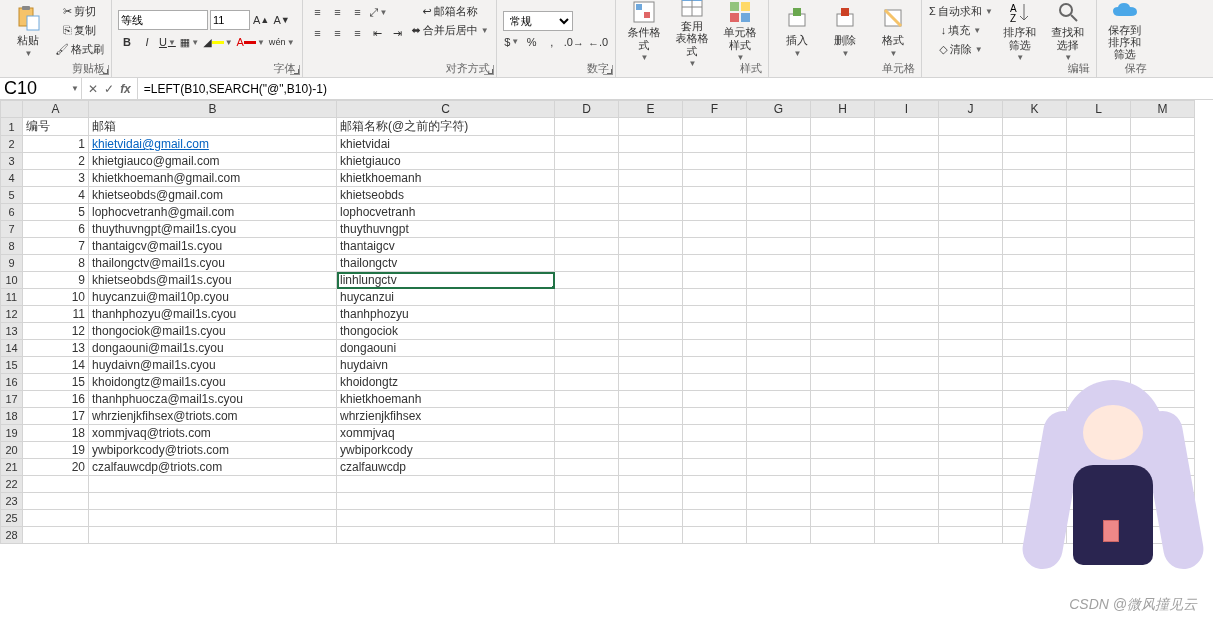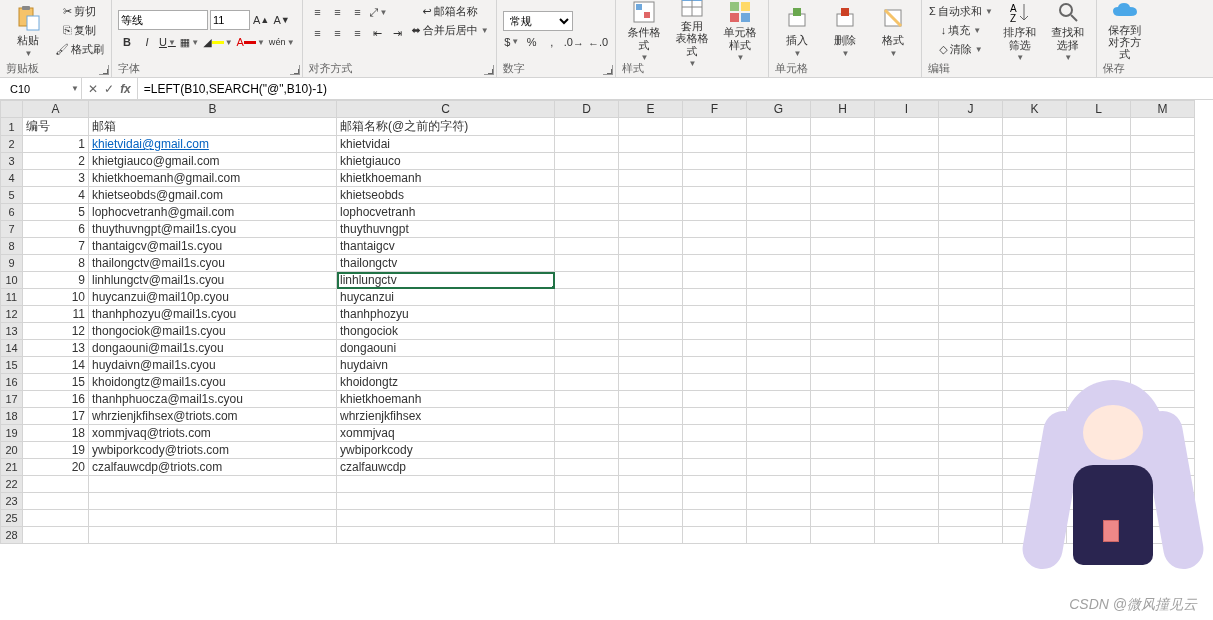--- a/index.html
+++ b/index.html
@@ -2,21 +2,21 @@
 <html><head>
 <meta charset="utf-8">
 <style>
 * { margin:0; padding:0; box-sizing:border-box; font-family:"Microsoft YaHei","Segoe UI",sans-serif; }
 body { background:#fff; font-size:12px; color:#333; width:1213px; height:620px; overflow:hidden; position:relative; }
 
 
 .ribbon { height:78px; background:#f3f2f1; border-bottom:1px solid #d4d4d4; display:flex; }
 .rgroup { display:flex; flex-direction:column; border-right:1px solid #d4d4d4; padding:2px 6px 0 6px; position:relative; }
 .rgroup-body { flex:1; display:flex; align-items:flex-start; gap:4px; }
-.rgroup-label { text-align:left; font-size:11px; color:#666; padding:1px 0; position:relative; }
+.rgroup-label { text-align:right; font-size:11px; color:#666; padding:1px 0; position:relative; }
 .dlg-launcher { position:absolute; right:2px; bottom:2px; width:10px; height:10px; border:1px solid #999; border-top:none; border-left:none; cursor:pointer; }
 .dlg-launcher::after{content:"";position:absolute;right:0;bottom:0;width:4px;height:4px;border-right:1px solid #666;border-bottom:1px solid #666;}
 
 .big-btn { display:flex; flex-direction:column; align-items:center; justify-content:center; gap:2px; width:44px; height:58px; cursor:pointer; border:1px solid transparent; }
 .big-btn .ico { width:28px; height:28px; display:flex; align-items:center; justify-content:center; }
 .big-btn .lbl { font-size:11px; line-height:1.1; text-align:center; }
 
 .small-row { display:flex; align-items:center; gap:2px; height:20px; }
 .small-btn { min-width:18px; height:18px; display:flex; align-items:center; justify-content:center; cursor:pointer; border:1px solid transparent; font-size:11px; }
 .stack { display:flex; flex-direction:column; gap:1px; justify-content:center; }
@@ -24,21 +24,21 @@
 select.combo, input.combo { height:20px; border:1px solid #ababab; background:#fff; font-size:11px; padding:0 2px; }
 .font-name { width:90px; }
 .font-size { width:40px; }
 .num-fmt { width:70px; }
 
 .drop-arrow{font-size:8px;color:#666;margin-left:1px;}
 
 
 .fbar-row { height:22px; display:flex; align-items:stretch; border-bottom:1px solid #d4d4d4; background:#fff; }
 .name-box { width:82px; border-right:1px solid #d4d4d4; display:flex; align-items:center; padding:0 4px; position:relative; }
-.name-box input{border:none;width:60px;font-size:11px;outline:none;margin-left:6px;}
+.name-box input{border:none;width:60px;font-size:18px;outline:none;}
 .name-box .dd{position:absolute;right:2px;font-size:8px;color:#666;cursor:pointer;}
 .fxbtns{display:flex;align-items:center;gap:6px;padding:0 6px;border-right:1px solid #d4d4d4;}
 .fxbtns span{cursor:pointer;color:#666;}
 .fxbtns .fx{font-style:italic;font-weight:bold;}
 .formula-input{flex:1;border:none;outline:none;padding:0 6px;font-size:12px;}
 
 
 .grid-wrap{position:relative;overflow:hidden;height:520px;}
 table.grid{border-collapse:collapse;table-layout:fixed;}
 table.grid th, table.grid td{border:1px solid #d4d4d4;height:17px;font-size:12px;padding:0 3px;white-space:nowrap;overflow:hidden;}
@@ -306,21 +306,21 @@
 
   <div class="rgroup" style="border-right:none;">
     <div class="rgroup-body">
       <div class="big-btn">
         <span class="ico">
             <svg width="28" height="20">
               <path d="M8 14 Q2 14 2 9 Q2 5 7 5 Q8 1 13 1 Q18 1 19 5 Q26 5 26 10 Q26 14 20 14 Z" fill="#4aa7e8"></path>
             </svg>
           </span>
         <span class="lbl" style="white-space:pre-line">保存到
-对齐方式</span>
+排序和筛选</span>
       </div>
     </div>
     <div class="rgroup-label">保存</div>
   </div>
 </div>
 
 <div class="fbar-row">
   <div class="name-box">
     <input value="C10" style="">
     <span class="dd">▼</span>
@@ -492,21 +492,21 @@
           <td class="col-rest" style="position:relative"></td>
           <td class="col-rest" style="position:relative"></td>
           <td class="col-rest" style="position:relative"></td>
           <td class="col-rest" style="position:relative"></td>
           <td class="col-rest" style="position:relative"></td>
           <td class="col-rest" style="position:relative"></td>
         </tr>
         <tr>
           <th class="rowhdr">10</th>
           <td class="col-A num" style="position:relative">9</td>
-          <td class="col-B" style="position:relative">linhlungctv@mail1s.cyou</td>
+          <td class="col-B" style="position:relative">khietseobds@mail1s.cyou</td>
           <td class="col-C sel-cell" style="position:relative">linhlungctv<span class="sel-handle"></span></td>
           <td class="col-rest" style="position:relative"></td>
           <td class="col-rest" style="position:relative"></td>
           <td class="col-rest" style="position:relative"></td>
           <td class="col-rest" style="position:relative"></td>
           <td class="col-rest" style="position:relative"></td>
           <td class="col-rest" style="position:relative"></td>
           <td class="col-rest" style="position:relative"></td>
           <td class="col-rest" style="position:relative"></td>
           <td class="col-rest" style="position:relative"></td>

